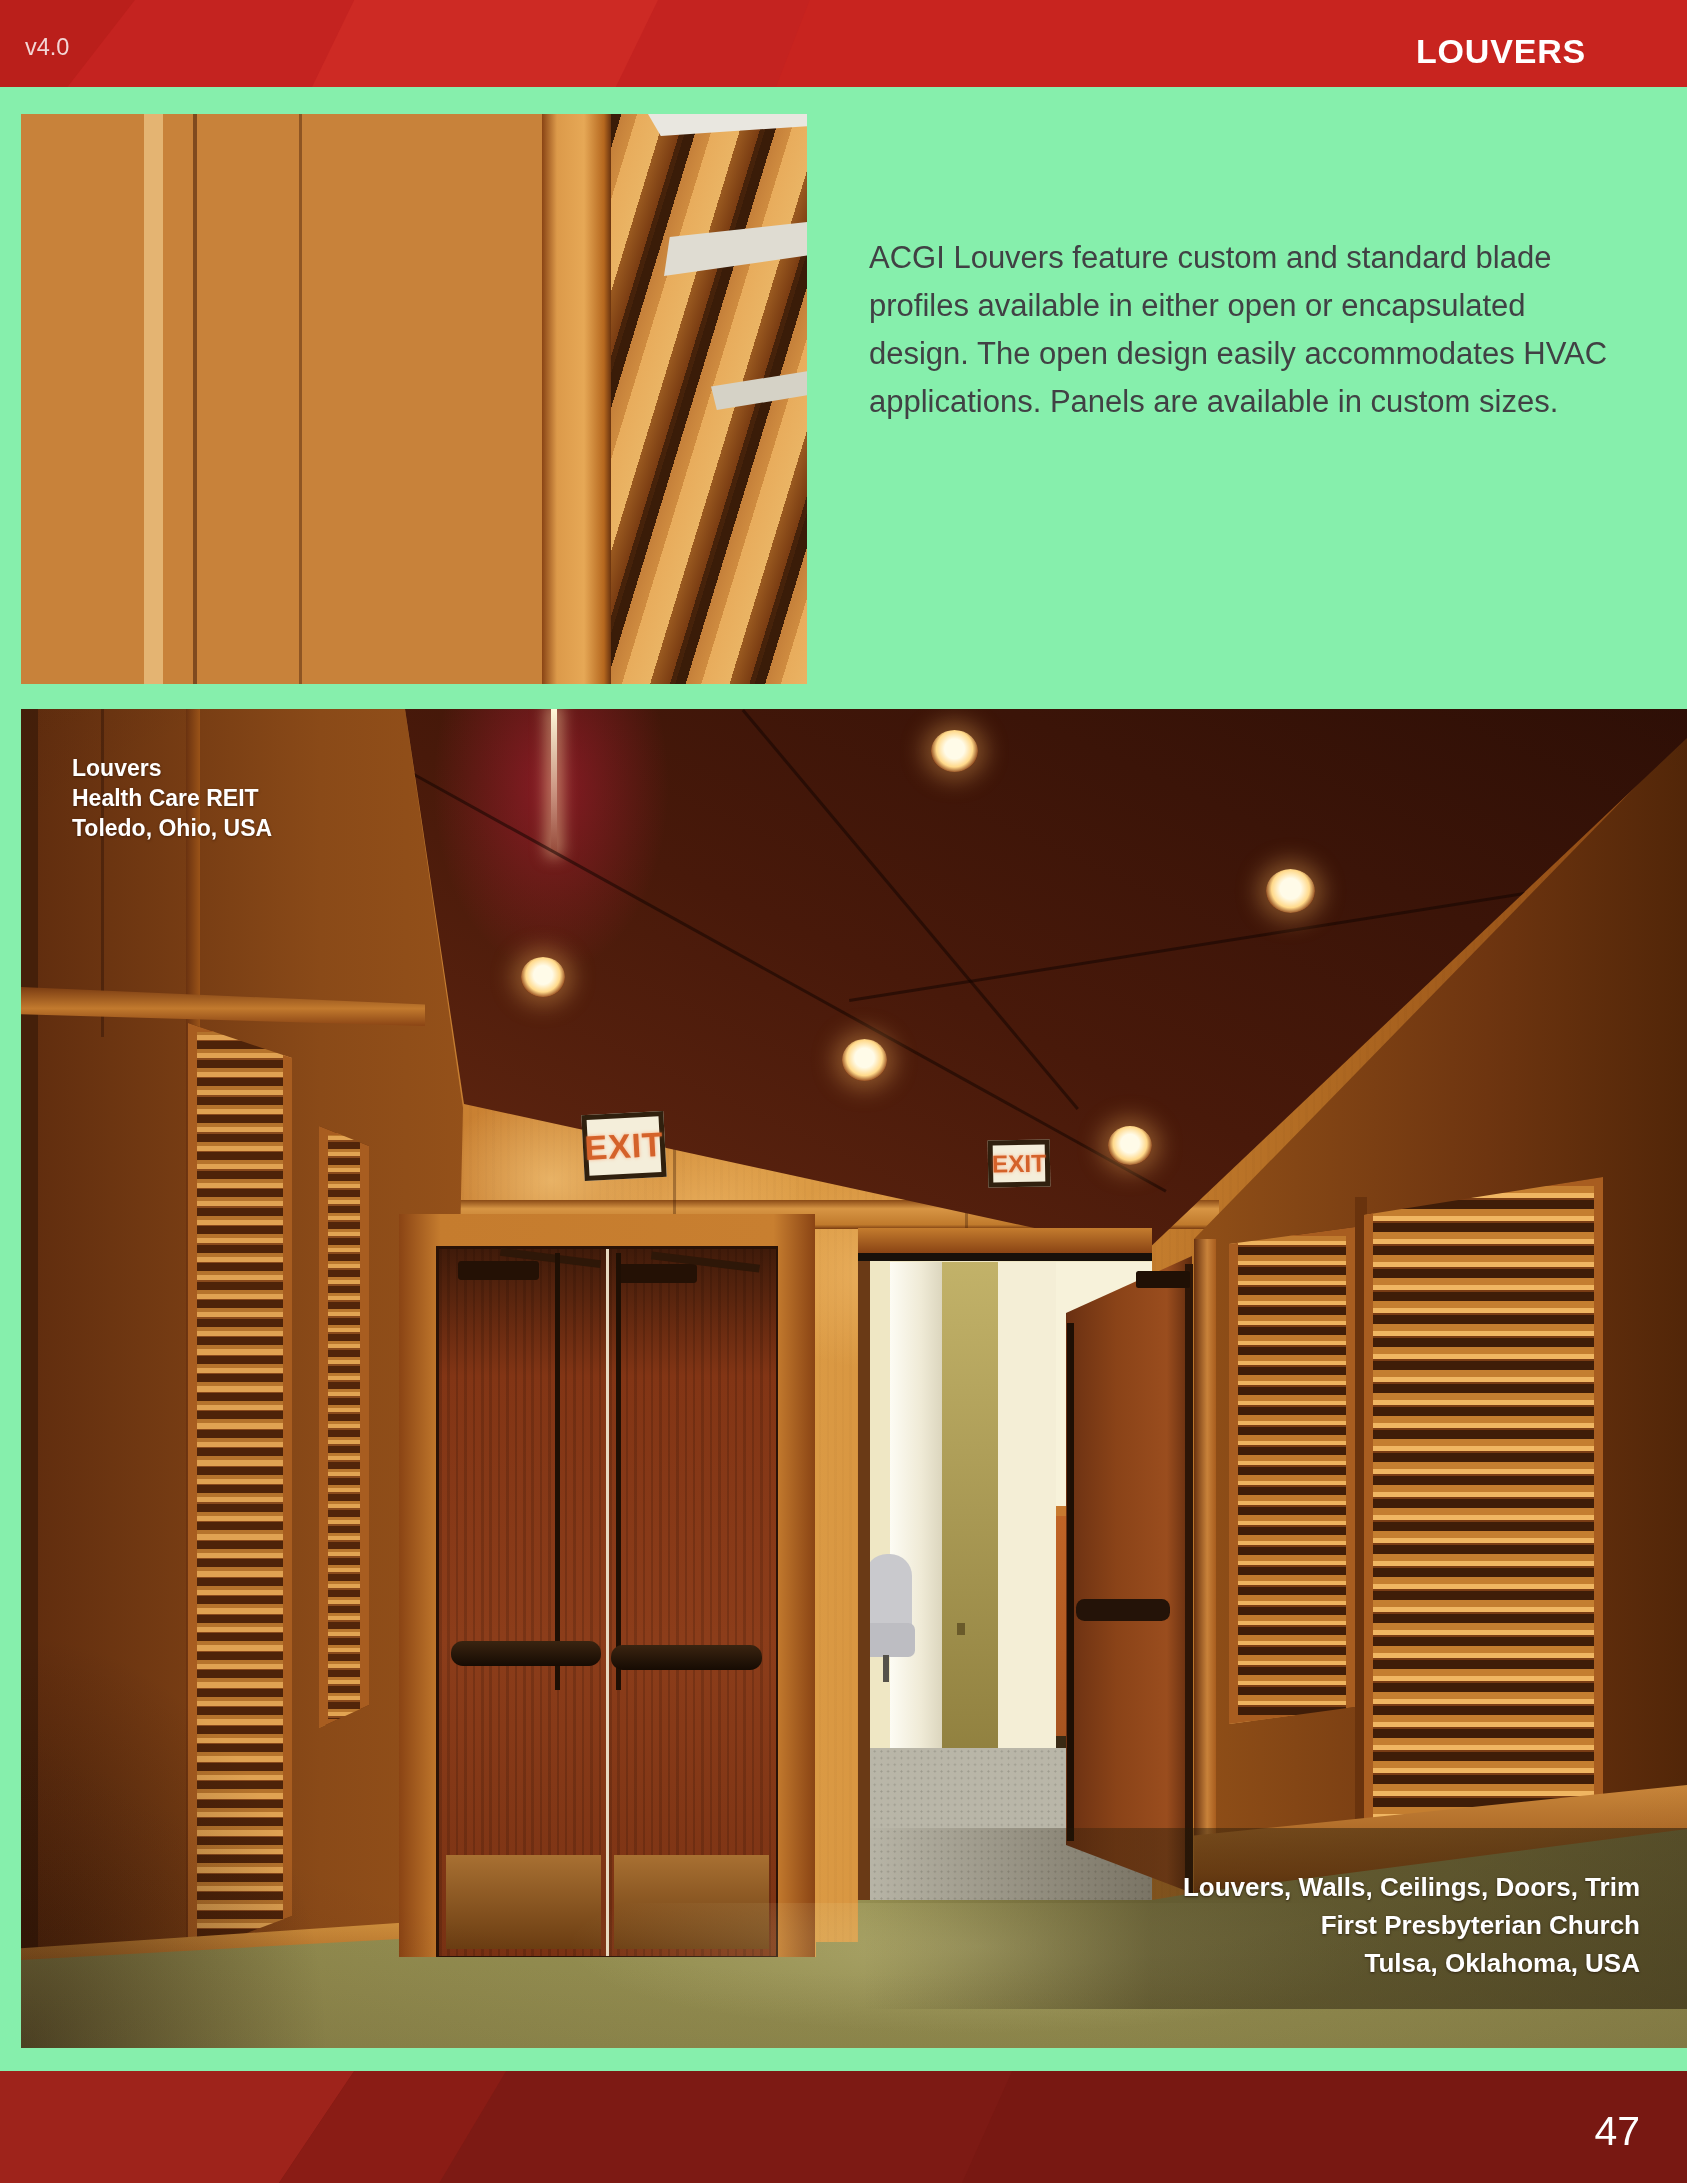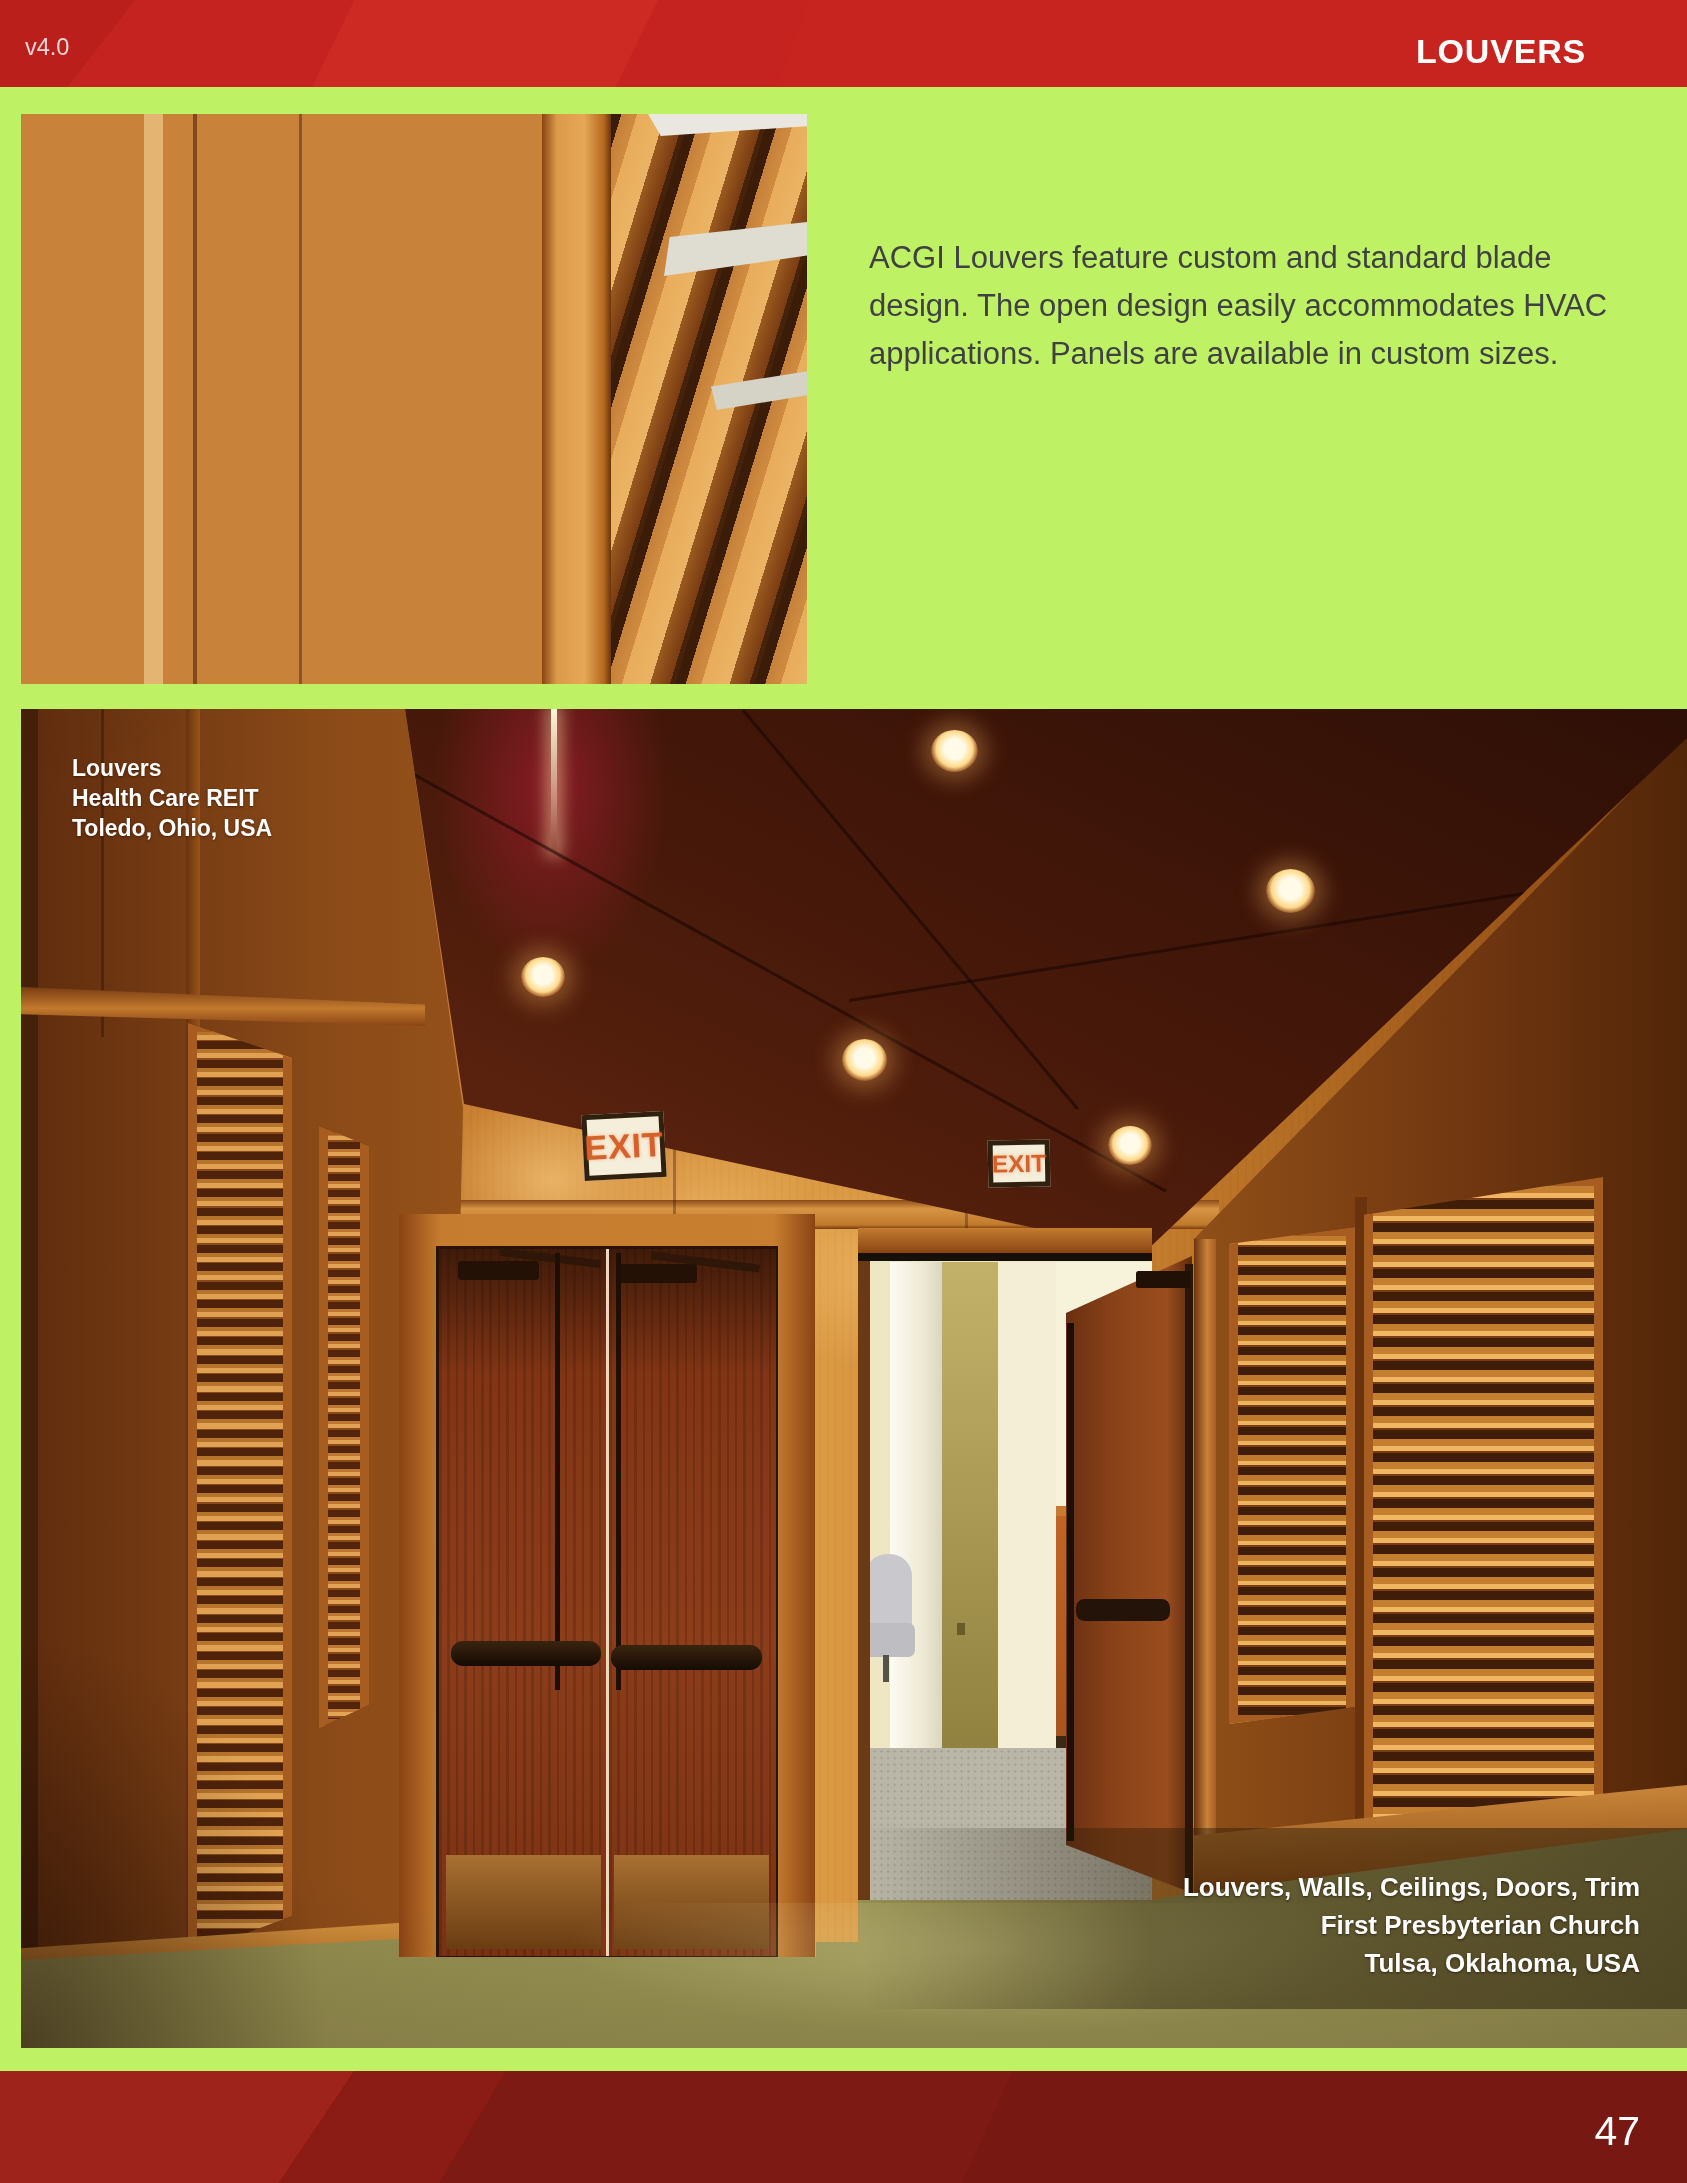--- a/index.html
+++ b/index.html
@@ -1,16 +1,16 @@
 <!DOCTYPE html>
 <html style="font-size:13.5px"><head>
 <meta charset="utf-8">
 <style>
   html,body{margin:0;padding:0;background:#ffffff;}
-  .page{position:relative;width:1687px;height:2183px;background:#bef264;overflow:hidden;
+  .page{position:relative;width:1687px;height:2183px;background:#86efac;overflow:hidden;
         font-family:"Liberation Sans", sans-serif;}
 
   
   .header{position:absolute;left:0;top:0;width:1687px;height:87px;background:#c42320;overflow:hidden;}
   .header .hshape1{position:absolute;left:0;top:0;width:100%;height:100%;
       clip-path:polygon(21% 0,39% 0,36.5% 100%,18.5% 100%);background:#cd2a24;}
   .header .hshape2{position:absolute;left:0;top:0;width:100%;height:100%;
       clip-path:polygon(0 0,8% 0,4% 100%,0 100%);background:#ba1f1b;}
   .header .hshape3{position:absolute;left:0;top:0;width:100%;height:100%;
       clip-path:polygon(48% 0,100% 0,100% 100%,46% 100%);background:#c8241f;}
@@ -252,20 +252,21 @@
       <div class="slats"></div>
     </div>
     <div class="pd-gap g1"></div>
     <div class="pd-gap g2"></div>
     <div class="pd-gap g3"></div>
   </div>
 
   <div class="intro">
     <div class="para1">
       <div class="line">ACGI Louvers feature custom and standard blade</div>
+      <div class="line">profiles available in either open or encapsulated</div>
       <div class="line">design. The open design easily accommodates HVAC</div>
       <div class="line">applications. Panels are available in custom sizes.</div>
     </div>
   </div>
 
   <div class="photo-room">
     <div class="wall-base"></div>
     <div class="wall-grain"></div>
     <div class="backwall-light"></div>
     <div class="backwall-rail"></div>

